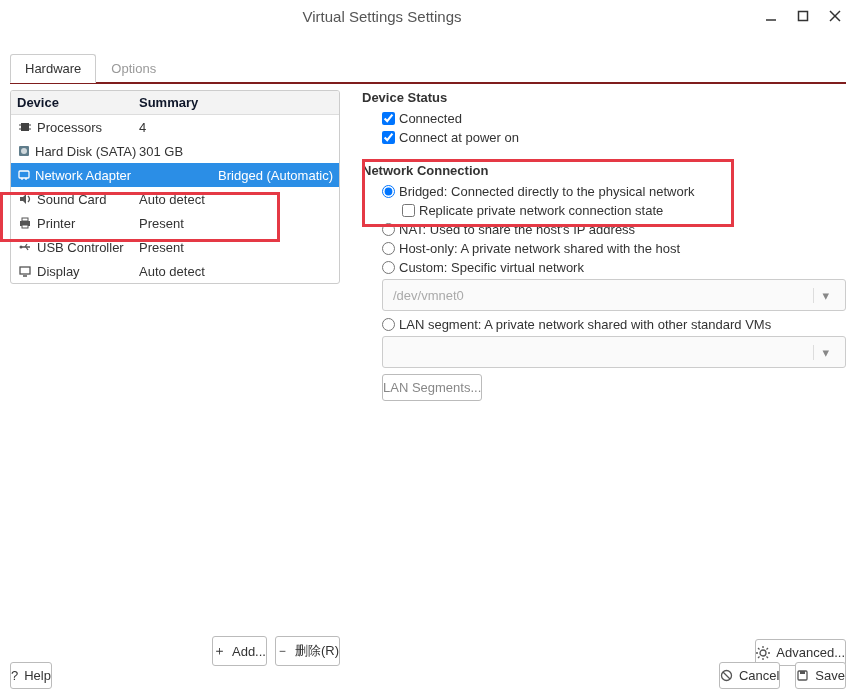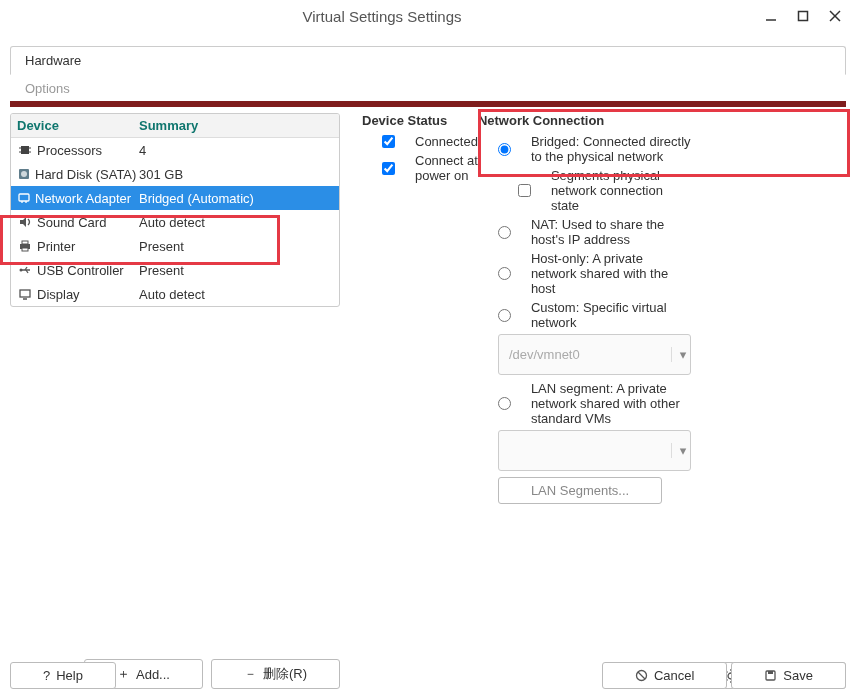--- a/index.html
+++ b/index.html
@@ -33,24 +33,23 @@
   }
   .window-controls span {
     width: 14px; height: 14px;
     display: inline-flex;
     align-items: center;
     justify-content: center;
     color: #333;
   }
   
   .tabs {
-    margin: 14px 10px 0 10px;
-    border-bottom: 6px solid #7f1d1d;
-    display: flex;
-    flex-direction: column;
+    margin: 22px 10px 0 10px;
+    border-bottom: 2px solid #7f1d1d;
+    display: flex;
   }
   .tab {
     padding: 6px 14px;
     font-size: 13px;
     color: #999;
     border: 1px solid transparent;
     border-bottom: none;
     margin-bottom: -1px;
     cursor: pointer;
   }
@@ -77,93 +76,94 @@
     border: 1px solid #ccc;
     border-radius: 3px;
     overflow: hidden;
     position: relative;
   }
   .device-table .thead {
     display: flex;
     background: #f3f3f3;
     border-bottom: 1px solid #ddd;
     font-weight: 600;
-    color: #0f766e;
+    color: #0f172a;
   }
   .device-table .thead .col, .device-row .col {
     padding: 4px 6px;
   }
   .col-device { width: 122px; display:flex; align-items:center; gap:4px; white-space:nowrap; }
   .col-summary { flex:1; white-space:nowrap; overflow:hidden; }
   .device-row {
     display:flex;
     align-items:center;
     height:24px;
     font-size:13px;
     color:#333;
     cursor:pointer;
   }
   .device-row.selected {
     background:#2b8ee6;
     color:#fff;
+    text-align:right;
   }
   .device-row .icon { width:16px; height:16px; display:inline-flex; align-items:center; justify-content:center; }
   
   .redbox {
     position:absolute;
     border:3px solid #e53945;
     pointer-events:none;
   }
   .left-buttons {
     display:flex;
     gap:8px;
     justify-content:flex-end;
     margin-top:auto;
     padding-top:8px;
   }
   .btn {
     border:1px solid #bbb;
     border-radius:3px;
     background:#fff;
-    padding:5px 32px;
+    padding:5px 0;
     font-size:13px;
     display:inline-flex;
     align-items:center;
     gap:6px;
     color:#333;
     cursor:pointer;
   }
   
   .right-pane {
     flex:1;
     padding-left:22px;
     display:flex;
-    flex-direction:row;
+    flex-direction:column;
     position:relative;
   }
   .section-title { font-weight:600; margin-bottom:6px; }
   .field {
     display:flex;
     align-items:center;
-    gap:20px;
+    gap:4px;
     margin:4px 0 4px 20px;
     font-size:13px;
   }
   .field.sub { margin-left:40px; }
   .section { margin-bottom:14px; position:relative; }
   input[type=checkbox], input[type=radio] { margin:0; }
   .combo {
     margin:4px 0 6px 20px;
     border:1px solid #ccc;
     border-radius:3px;
-    height:41px;
+    height:32px;
     display:flex;
     align-items:center;
     justify-content:space-between;
-    padding:0 4px 0 10px;
+    padding:0 16px 0 10px;
     color:#888;
     background:#fff;
   }
   .combo.disabled { color:#aaa; background:#fafafa; }
   .combo .caret {
     border-left:1px solid #ddd;
     padding-left:8px;
     color:#888;
   }
   .lan-seg-btn {
@@ -175,21 +175,21 @@
     justify-content:flex-end;
     padding-top:8px;
   }
   
   .footer {
     position:absolute;
     left:10px; right:10px; bottom:10px;
     display:flex;
     align-items:center;
   }
-  .footer-right { margin-left:auto; display:flex; gap:4px;align-items:center; }
+  .footer-right { margin-left:auto; display:flex; gap:15px;align-items:center; }
   
   svg { display:block; }
 </style>
 </head>
 <body>
 
 <div class="titlebar">
   <span class="title">Virtual Settings Settings</span>
   <div class="window-controls">
     <span>
@@ -356,21 +356,21 @@
 
     <div class="section">
       <div class="section-title">Network Connection</div>
 
       <label class="field">
         <input type="radio" name="nc" checked="" style="">
         <span>Bridged: Connected directly to the physical network</span>
       </label>
       <label class="field sub">
         <input type="checkbox" style="">
-        <span>Segments physical network connection state</span>
+        <span>Replicate private network connection state</span>
       </label>
 
       <label class="field">
         <input type="radio" name="nc" style="">
         <span>NAT: Used to share the host's IP address</span>
       </label>
 
       <label class="field">
         <input type="radio" name="nc" style="">
         <span>Host-only: A private network shared with the host</span>

